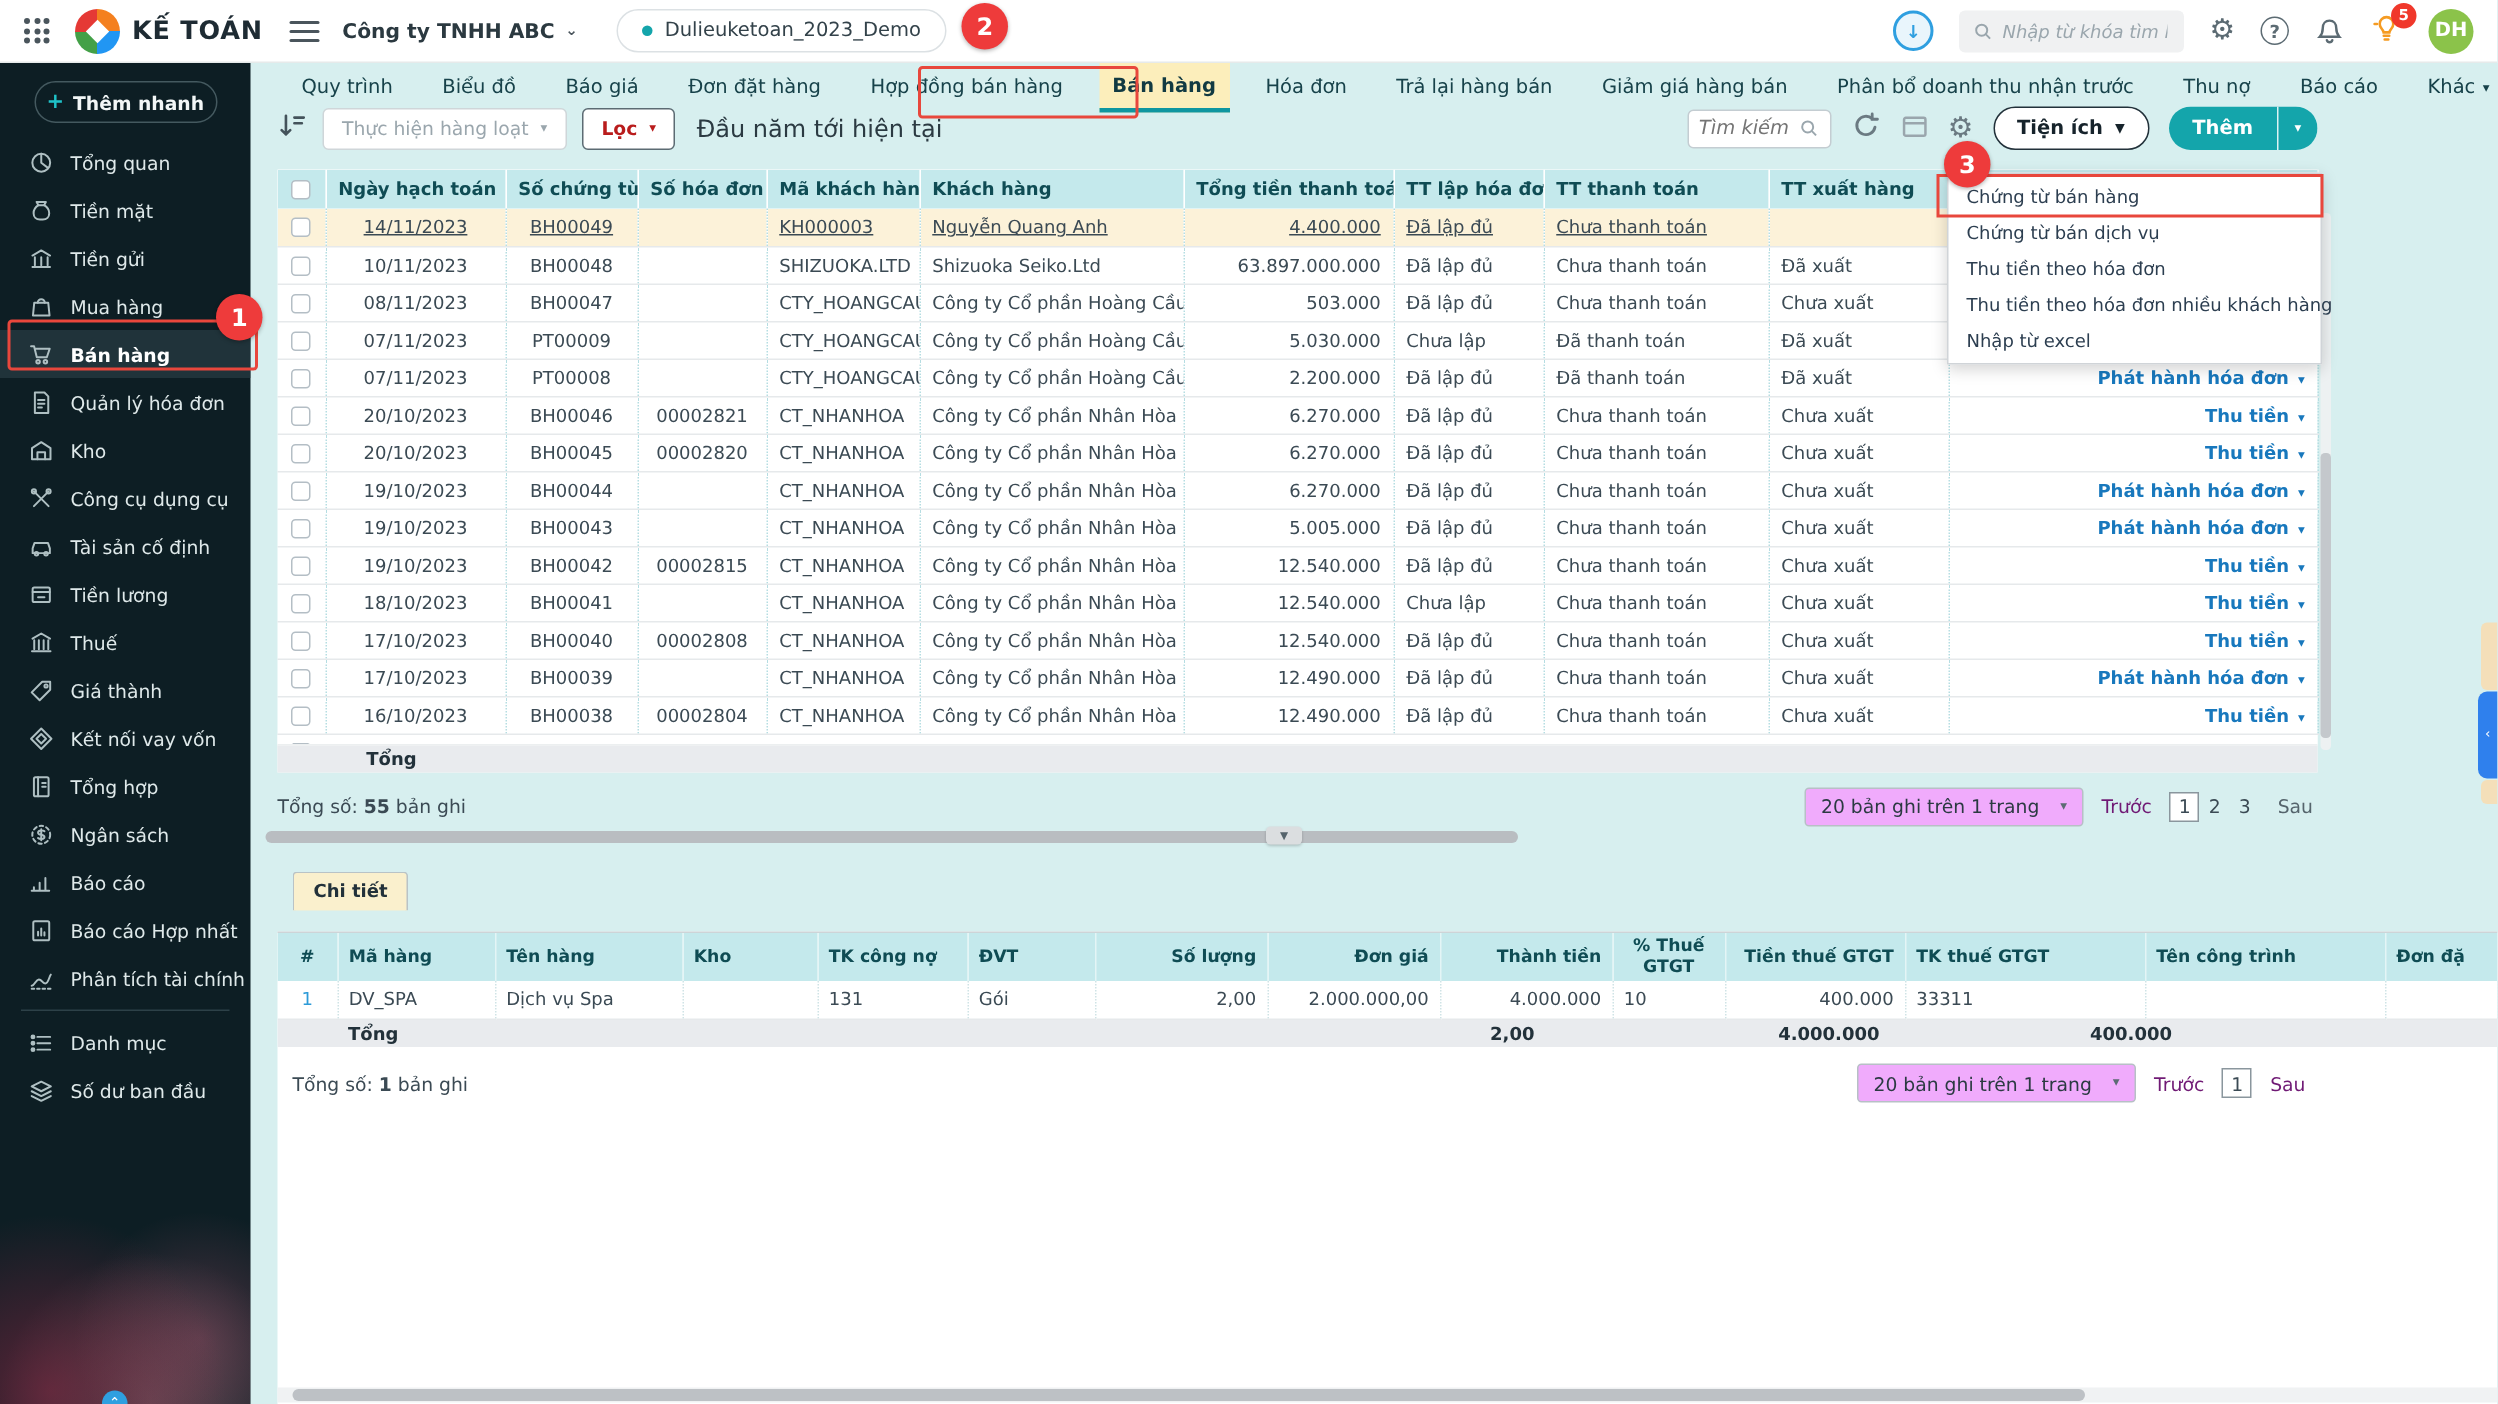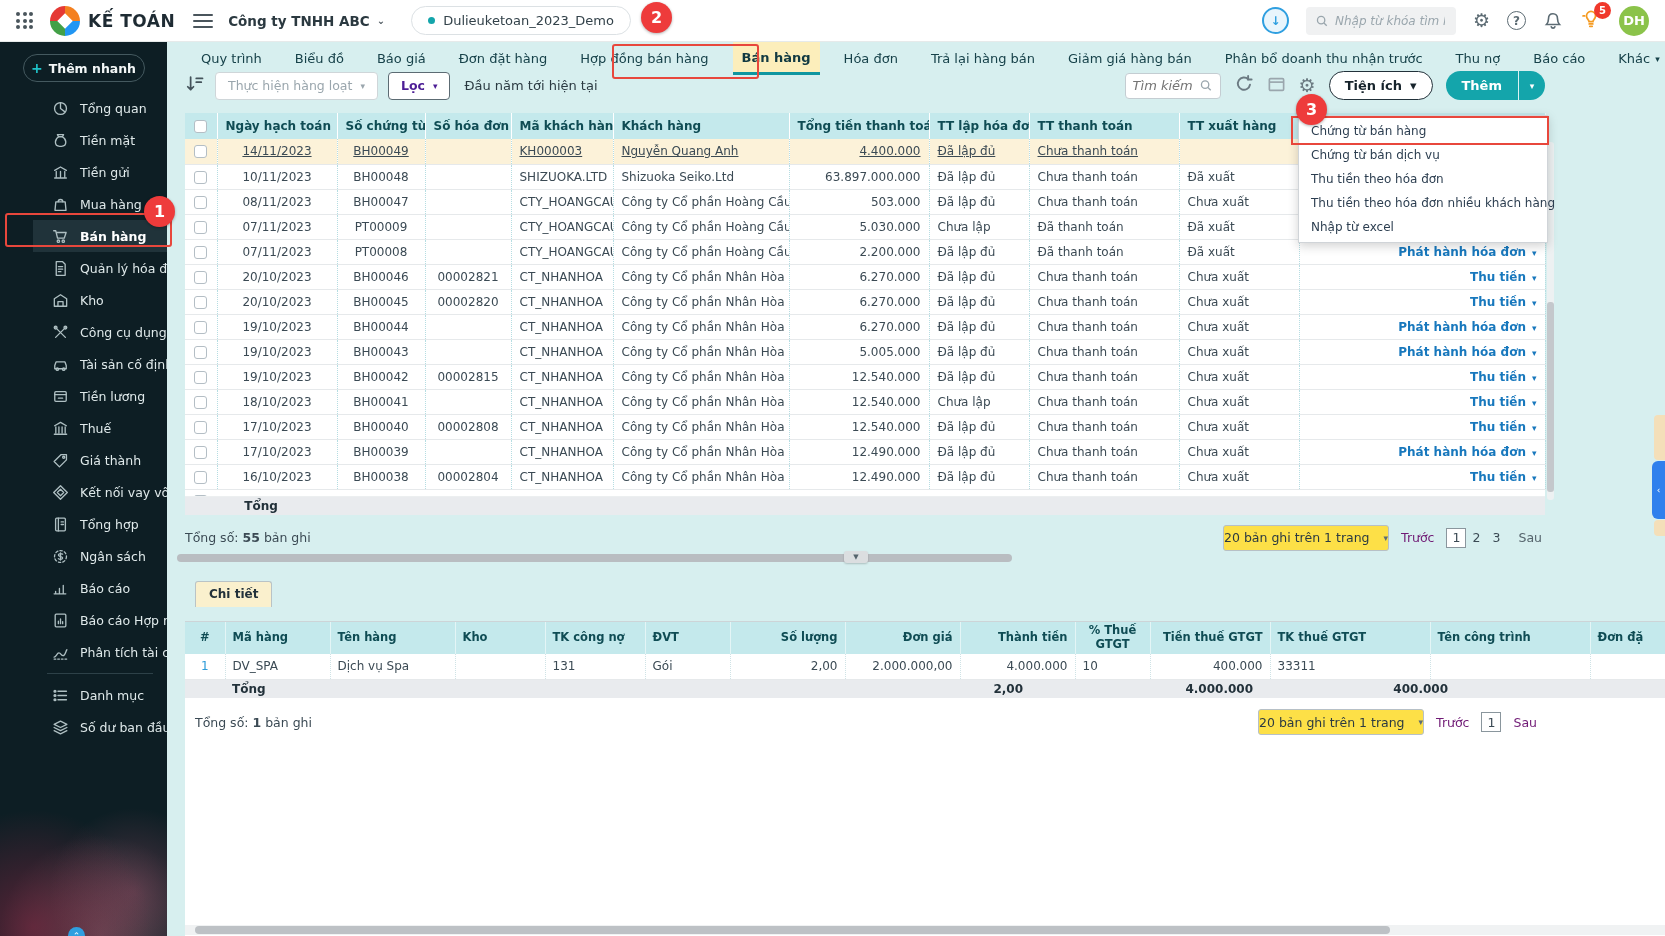--- a/index.html
+++ b/index.html
@@ -32,43 +32,43 @@
   .avatar { width:30px; height:30px; border-radius:50%; background:#8bc34a; color:#fff; font-weight:bold; font-size:13px; display:flex; align-items:center; justify-content:center; cursor:pointer; }
 
   
   .sidebar { position:absolute; left:0; top:42px; bottom:0; width:167px; background:#0d1e24; z-index:20; overflow:hidden; }
   .sidebar:before { content:""; position:absolute; left:0; right:0; bottom:0; height:175px;
     background: radial-gradient(circle at 20% 95%, rgba(150,40,70,.55), transparent 55%),
                 radial-gradient(circle at 80% 75%, rgba(190,90,120,.35), transparent 45%),
                 radial-gradient(circle at 60% 100%, rgba(230,160,170,.3), transparent 50%); }
   .quick-add { margin:12px auto 10px; width:122px; height:28px; border:1px solid #44595f; border-radius:14px; display:flex; align-items:center; justify-content:center; gap:6px; color:#f2f6f6; font-size:12.5px; font-weight:bold; cursor:pointer; position:relative; z-index:2; }
   .quick-add .plus { color:#1fc2c8; font-size:14px; font-weight:bold; }
-  .side-menu { position:relative; z-index:2;margin-left:33px; }
+  .side-menu { position:relative; z-index:2; }
   .side-item { height:32px; display:flex; align-items:center; gap:11px; padding-left:19px; color:#dfe9ea; font-size:12.5px; cursor:pointer; white-space:nowrap; }
   .side-item .sicon { width:17px; height:17px; color:#aebfc2; flex:0 0 17px; }
   .side-item .sicon svg { width:100%; height:100%; }
   .side-item.active { background:#20333a; font-weight:bold; color:#fff; }
   .side-divider { height:1px; background:#2d4148; margin:5px 14px; }
   .side-scroll-dot { position:absolute; left:68px; bottom:-8px; width:17px; height:17px; background:#2f9fe0; border-radius:50%; color:#fff; font-size:9px; display:flex; align-items:center; justify-content:flex-start; justify-content:center; z-index:3; }
 
   
   .main { position:absolute; left:167px; top:42px; right:0; bottom:0; display:flex; flex-direction:column; }
 
   .tabs { height:33px; display:flex; align-items:stretch; padding-left:25px; gap:15px; flex:0 0 33px; }
   .tab { display:flex; align-items:center; padding:0 9px; font-size:13px; color:#17424a; cursor:pointer; white-space:nowrap; }
   .tab.active { background:#fceebb; font-weight:bold; border-bottom:3px solid #0f96a0; color:#123a42; }
   .tab .caret { font-size:9px; margin-left:5px; color:#17424a; }
 
   .toolbar { height:38px; flex:0 0 38px; display:flex; align-items:center; gap:10px; padding:0 120px 17px 18px; }
   .sort-icon svg { width:20px; height:20px; color:#44535b; cursor:pointer; }
   .btn { height:28px; border-radius:4px; background:#fff; display:inline-flex; align-items:center; gap:8px; padding:0 12px; font-size:12.5px; cursor:pointer; }
   .btn-disabled { border:1px solid #cfd6d9; color:#9aa6ad; }
-  .btn-dark { border:1px solid #5c6b73; color:#4c1d95; font-weight:bold; }
+  .btn-dark { border:1px solid #5c6b73; color:#b91c1c; font-weight:bold; }
   .btn .caret { font-size:9px; }
-  .period-label { font-size:13px; color:#2b3a42; margin-left:4px;text-align:right; }
+  .period-label { font-size:16px; color:#2b3a42; margin-left:4px;text-align:right; }
   .toolbar-right { margin-left:auto; display:flex; align-items:center; gap:13px; }
   .search-small { width:96px; height:26px; border:1px solid #c4cdd2; border-radius:4px; background:#fff; display:flex; align-items:center; padding:0 7px; gap:4px; }
   .search-small input { width:62px; border:0; outline:0; font-style:italic; font-size:13px; color:#14532d; font-family:inherit; }
   .search-small svg, .refresh-icon svg { width:15px; height:15px; color:#8a969d; }
   .refresh-icon svg { width:20px; height:20px; color:#6b7a82; cursor:pointer; }
   .hidden-ico svg { width:19px; height:19px; color:#9aa6ad; }
   .gear2 { font-size:19px; color:#6b7a82; cursor:pointer; line-height:1; }
   .pill { height:29px; border:1.5px solid #22313a; border-radius:15px; background:#fff; display:inline-flex; align-items:center; gap:8px; padding:0 15px; font-size:13px; font-weight:bold; color:#16232b; cursor:pointer; }
   .add-split { display:flex; height:29px; border-radius:15px; overflow:hidden; cursor:pointer; }
   .add-main { background:#14a5ab; color:#fff; font-size:13px; font-weight:bold; display:flex; align-items:center; padding:0 16px; }
@@ -88,21 +88,21 @@
   .partial-row { height:7px; background:#fff; border-bottom:1px solid #eceff0; overflow:hidden; padding-left:9px; }
   .partial-row .cb { height:4px; border-bottom:0; border-radius:3px 3px 0 0; }
   .total-row { display:flex; background:#e9ebee; height:18px; align-items:center; font-weight:bold; color:#22313a; font-size:12px; }
   .total-label { width:152px; text-align:center; }
   .total-amount { width:788px; text-align:right; }
 
   .grid-footer { display:flex; align-items:center; padding:10px 120px 0 18px; height:36px; flex:0 0 36px; }
   .count-label { font-size:12.5px; color:#3b4a54; }
   .count-label b { font-weight:bold; }
   .pager { margin-left:auto; display:flex; align-items:center; gap:9px; }
-  .select { height:26px; border:1px solid #b7c0c6; border-radius:3px; background:#fde047; display:inline-flex; align-items:center; gap:14px; padding:0 0; font-size:12.5px; color:#2b3a42; cursor:pointer;margin-left:15px; }
+  .select { height:26px; border:1px solid #b7c0c6; border-radius:3px; background:#f0abfc; display:inline-flex; align-items:center; gap:14px; padding:0 10px; font-size:12.5px; color:#2b3a42; cursor:pointer;margin-left:15px; }
   .select .caret { font-size:9px; color:#5c6b73; }
   .pg-prev, .pg-next { font-size:12.5px; color:#701a75; cursor:pointer; margin:0 3px; }
   .pg-next { color:#55646c; }
   .pg-num { min-width:20px; height:20px; display:inline-flex; align-items:center; justify-content:center; font-size:12.5px; color:#3b4a54; cursor:pointer; padding:0 3px; }
   .pg-num.active { border:1px solid #8a969d; background:#fff; }
 
   .hscroll-strip { position:relative; height:16px; flex:0 0 16px; }
   .hscroll-handle { position:absolute; left:10px; top:3px; width:835px; height:8px; background:#b9bdc1; border-radius:4px; cursor:pointer; }
   .collapse-btn { position:absolute; left:677px; top:0px; width:24px; height:12px; background:#dbdee0; border-radius:3px; display:flex; align-items:center; justify-content:center; font-size:7px; color:#55646c; cursor:pointer; box-shadow:0 1px 2px rgba(0,0,0,.2); }
 

